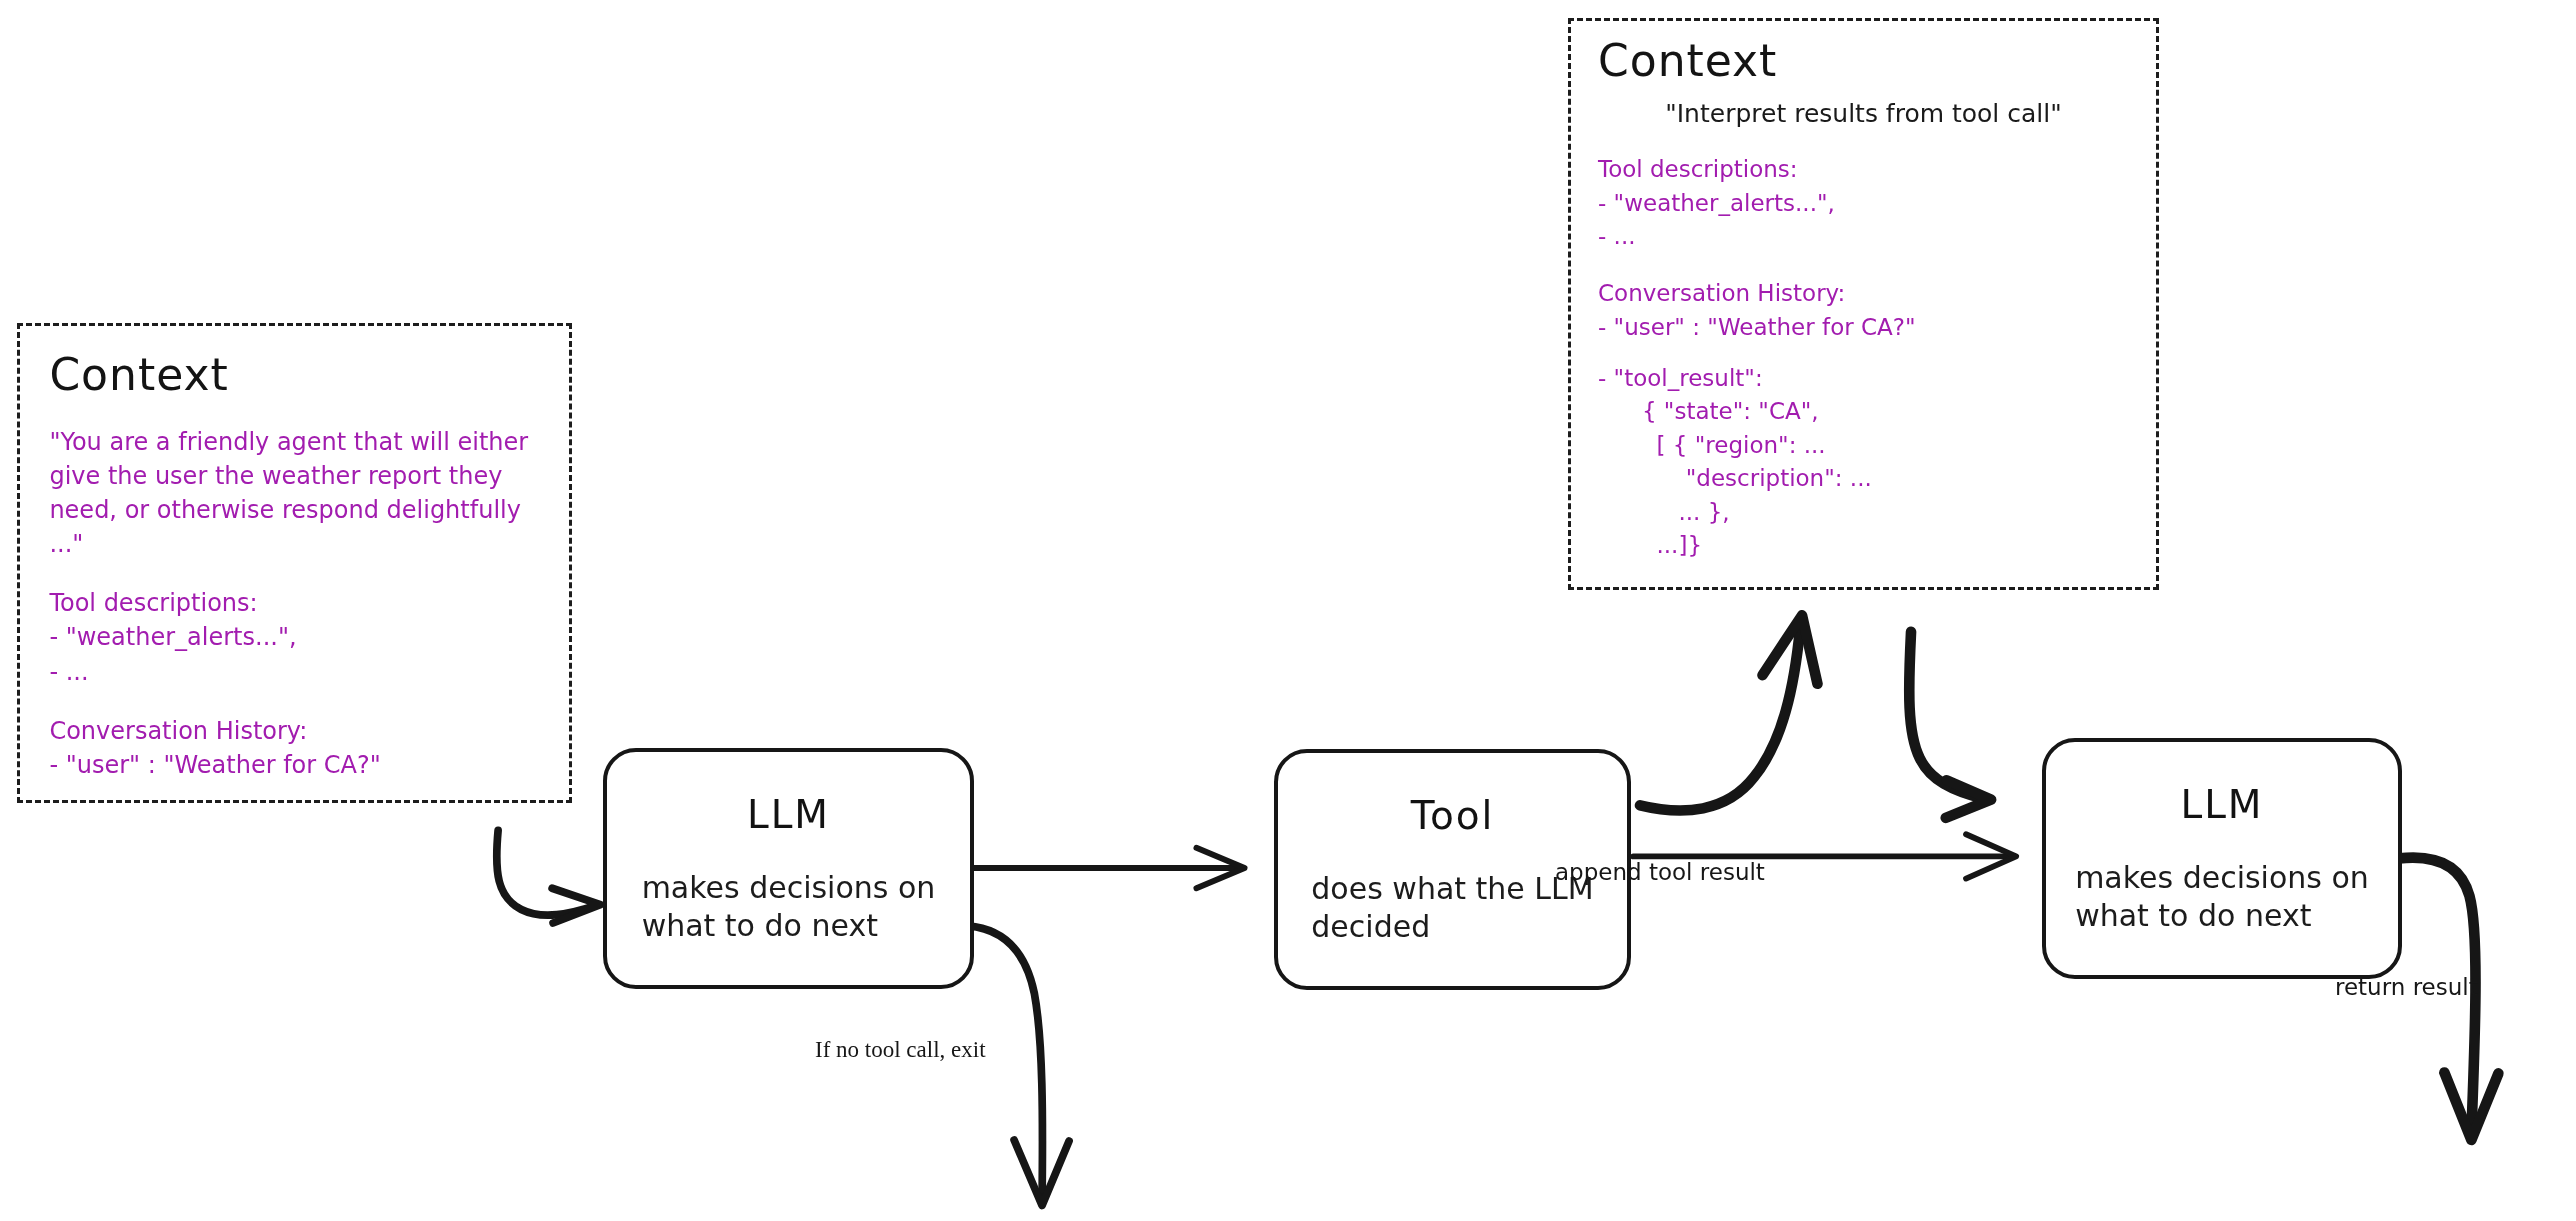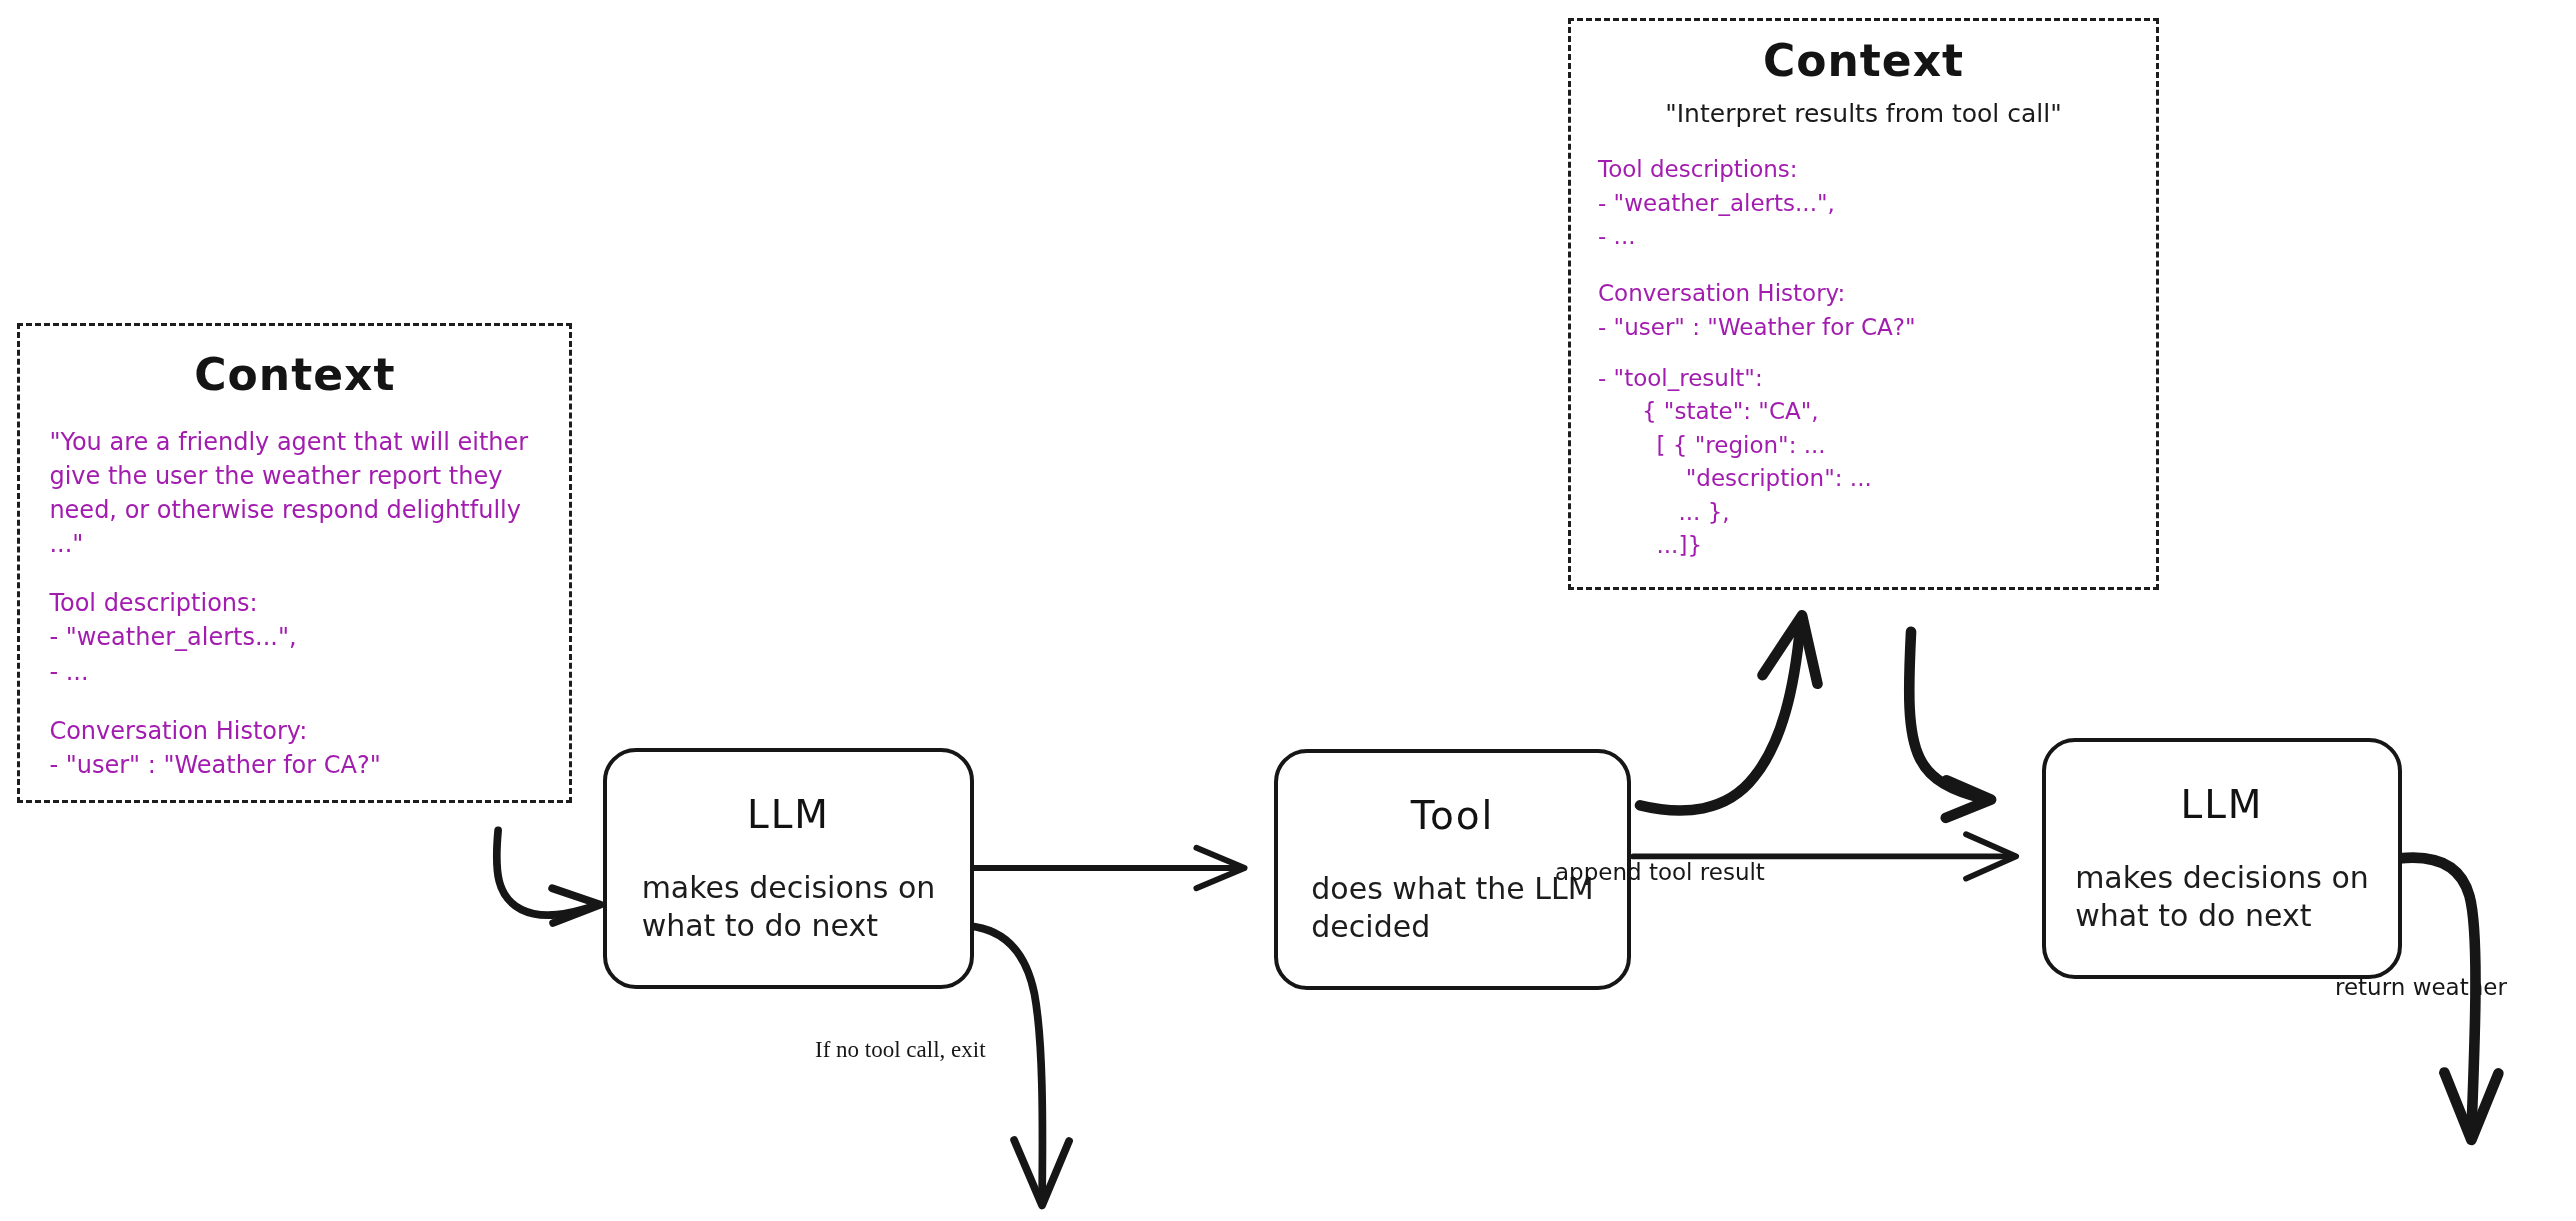--- a/index.html
+++ b/index.html
@@ -24,26 +24,24 @@
   }
 
   
   .ctx-box {
     position: absolute;
     border: 3.9px dashed #1d1d1d;
     box-sizing: border-box;
     background: transparent;
   }
   .ctx-title {
-    text-align: center;
     font-size: 44px;
     letter-spacing: 1px;
     color: #141414;
     font-family: "DejaVu Sans", sans-serif;
-    font-weight: bold;
   }
   .ctx-body {
     font-size: 24px;
     line-height: 1.42;
     color: #a21caf;
     white-space: pre-wrap;
   }
   .ctx-body.small {
     font-size: 23px;
     line-height: 1.46;
@@ -218,14 +216,14 @@
 </div>
 
 <div class="node" id="node-llm2">
   <div class="node-title">LLM</div>
   <div class="node-sub">makes decisions on
 what to do next</div>
 </div>
 
 <div class="edge-label" id="label-exit">If no tool call, exit</div>
 <div class="edge-label" id="label-append">append tool result</div>
-<div class="edge-label" id="label-return">return weather</div>
+<div class="edge-label" id="label-return">return result</div>
 
 
 </body></html>

